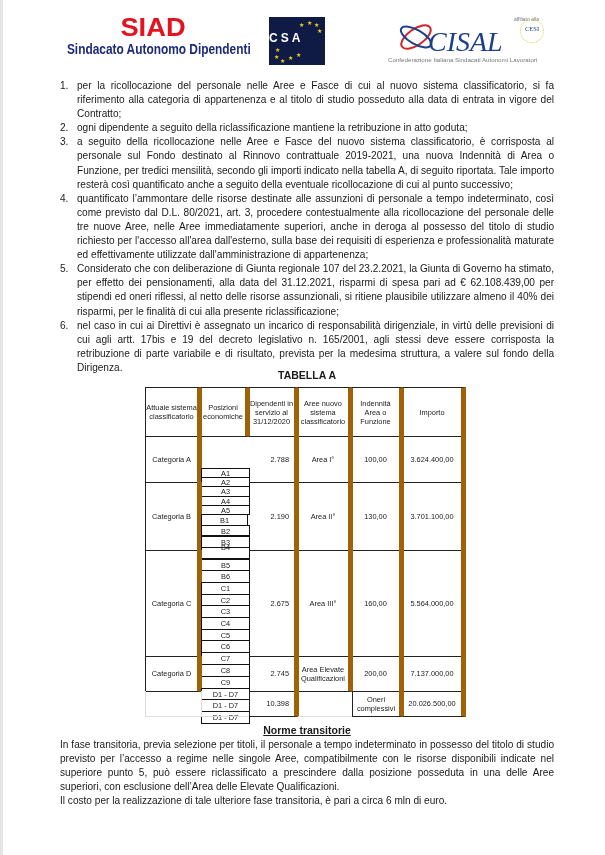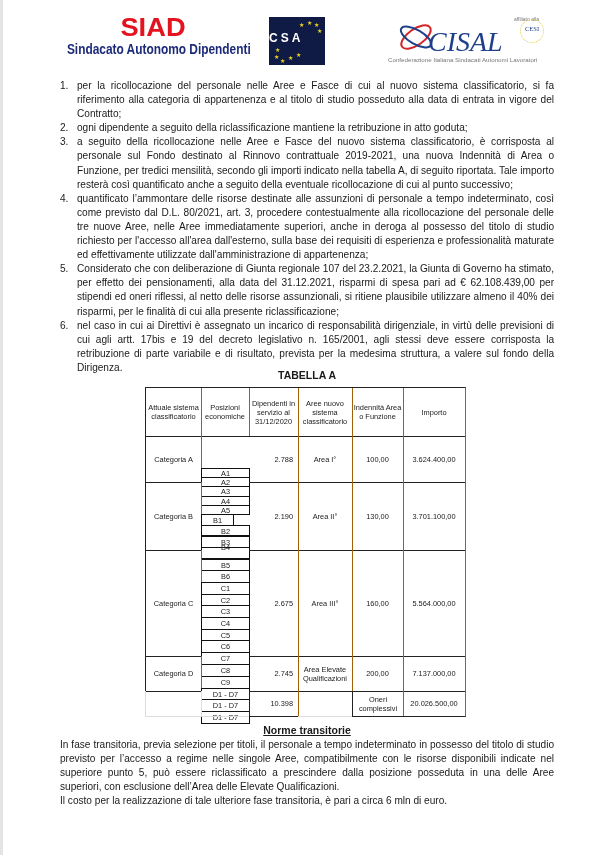--- a/index.html
+++ b/index.html
@@ -25,21 +25,21 @@
 
   .doc { position: absolute; left: 60px; top: 79px; width: 494px; font-size: 10.1px; line-height: 14.1px; }
   ol.points { margin: 0; padding: 0; list-style: none; }
   ol.points li { position: relative; padding-left: 17px; text-align: justify; }
   ol.points li .num { position: absolute; left: 0; top: 0; }
   .table-title { position: absolute; left: 60px; top: 369px; width: 494px; text-align: center; font-weight: bold; font-size: 10.5px; }
 
   .tbl { position: absolute; left: 145px; top: 387px; width: 321px; height: 330px; font-size: 7.4px; }
   .cell { position: absolute; display: flex; align-items: center; justify-content: center; text-align: center; box-sizing: border-box; line-height: 9px; }
   .bl { border-left: 1px solid #222; }
-  .br { border-right: 1px solid #a16207; }
+  .br { border-right: 5px solid #a16207; }
   .bt { border-top: 1px solid #222; }
   .bb { border-bottom: 1px solid #222; }
   .pos { border: 1px solid #111; border-width: 1px 1.5px 1px 1.5px; margin-top: 32px; }
   .right { justify-content: flex-end; padding-right: 5px; }
   .bold { font-weight: normal; }
 
   .norme-title { position: absolute; left: 60px; top: 724px; width: 494px; text-align: center; font-weight: bold; font-size: 10.5px; text-decoration: underline; }
   .norme { position: absolute; left: 60px; top: 738px; width: 494px; font-size: 10.1px; line-height: 14.1px; text-align: justify; }
   .norme p { margin: 0; }
 </style>
@@ -105,21 +105,21 @@
   <div class="cell pos" style="left:56px;top:58px;width:49px;height:10px">A2</div>
   <div class="cell pos" style="left:56px;top:67px;width:49px;height:11px">A3</div>
   <div class="cell pos" style="left:56px;top:77px;width:49px;height:10px">A4</div>
   <div class="cell pos" style="left:56px;top:86px;width:49px;height:10px">A5</div>
   <div class="cell br bb right" style="left:104px;top:49px;width:50px;height:47px">2.788</div>
   <div class="cell br bb" style="left:153px;top:49px;width:55px;height:47px">Area I°</div>
   <div class="cell br bb" style="left:207px;top:49px;width:52px;height:47px">100,00</div>
   <div class="cell br bb" style="left:258px;top:49px;width:63px;height:47px">3.624.400,00</div>
 
   <div class="cell bl br bb" style="left:0;top:95px;width:57px;height:69px">Categoria B</div>
-  <div class="cell pos" style="left:56px;top:95px;width:33px;height:12px">B1</div>
+  <div class="cell pos" style="left:56px;top:95px;width:47px;height:12px">B1</div>
   <div class="cell pos" style="left:56px;top:106px;width:49px;height:12px">B2</div>
   <div class="cell pos" style="left:56px;top:117px;width:49px;height:12px">B3</div>
   <div class="cell pos" style="left:56px;top:116px;width:49px;height:24px">B4</div>
   <div class="cell pos" style="left:56px;top:140px;width:49px;height:12px">B5</div>
   <div class="cell pos" style="left:56px;top:151px;width:49px;height:13px">B6</div>
   <div class="cell br bb right" style="left:104px;top:95px;width:50px;height:69px">2.190</div>
   <div class="cell br bb" style="left:153px;top:95px;width:55px;height:69px">Area II°</div>
   <div class="cell br bb" style="left:207px;top:95px;width:52px;height:69px">130,00</div>
   <div class="cell br bb" style="left:258px;top:95px;width:63px;height:69px">3.701.100,00</div>
 

